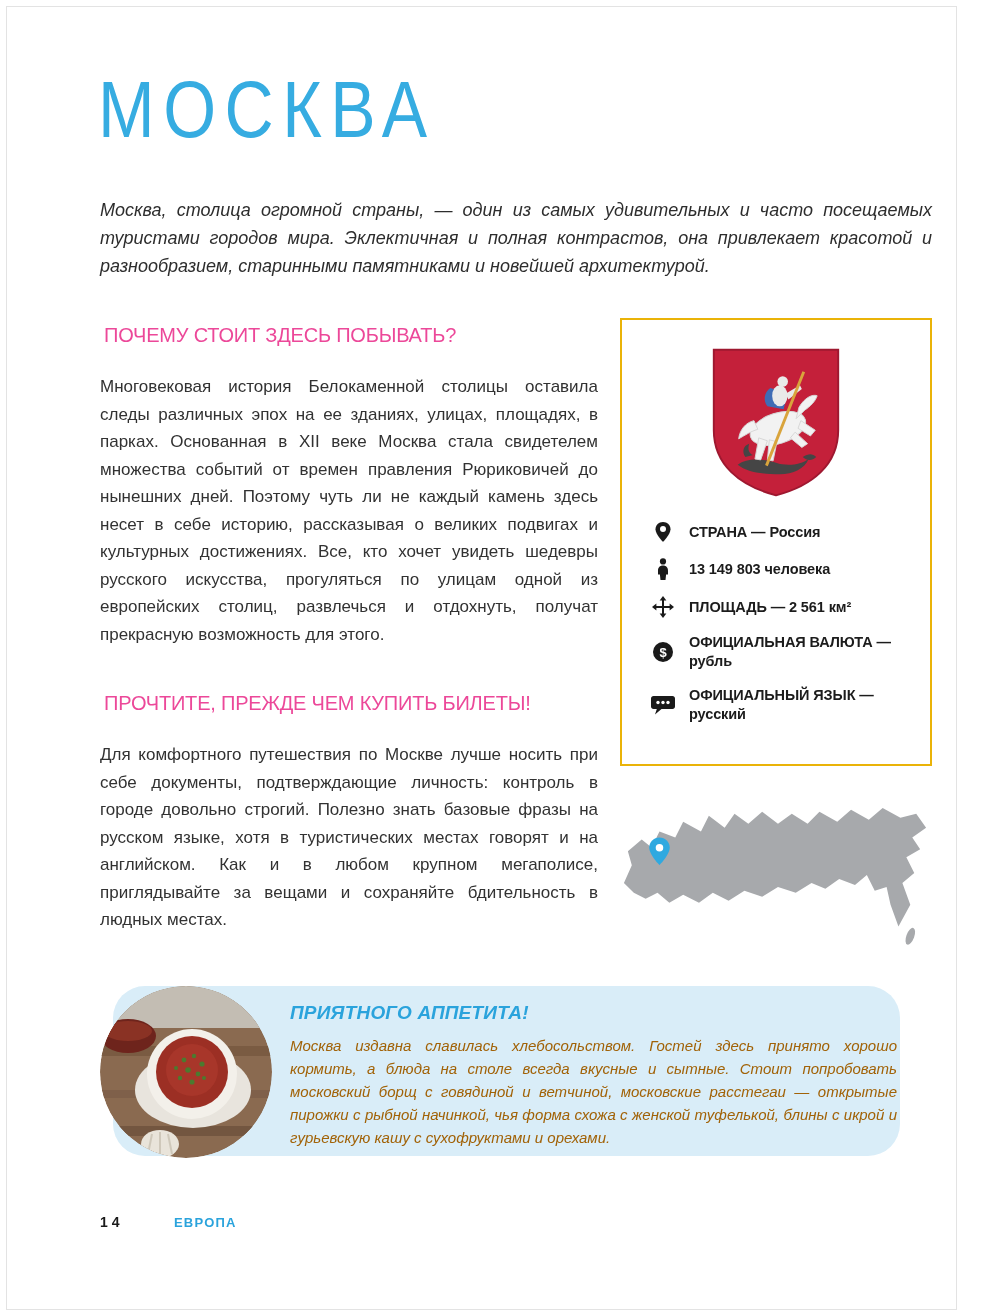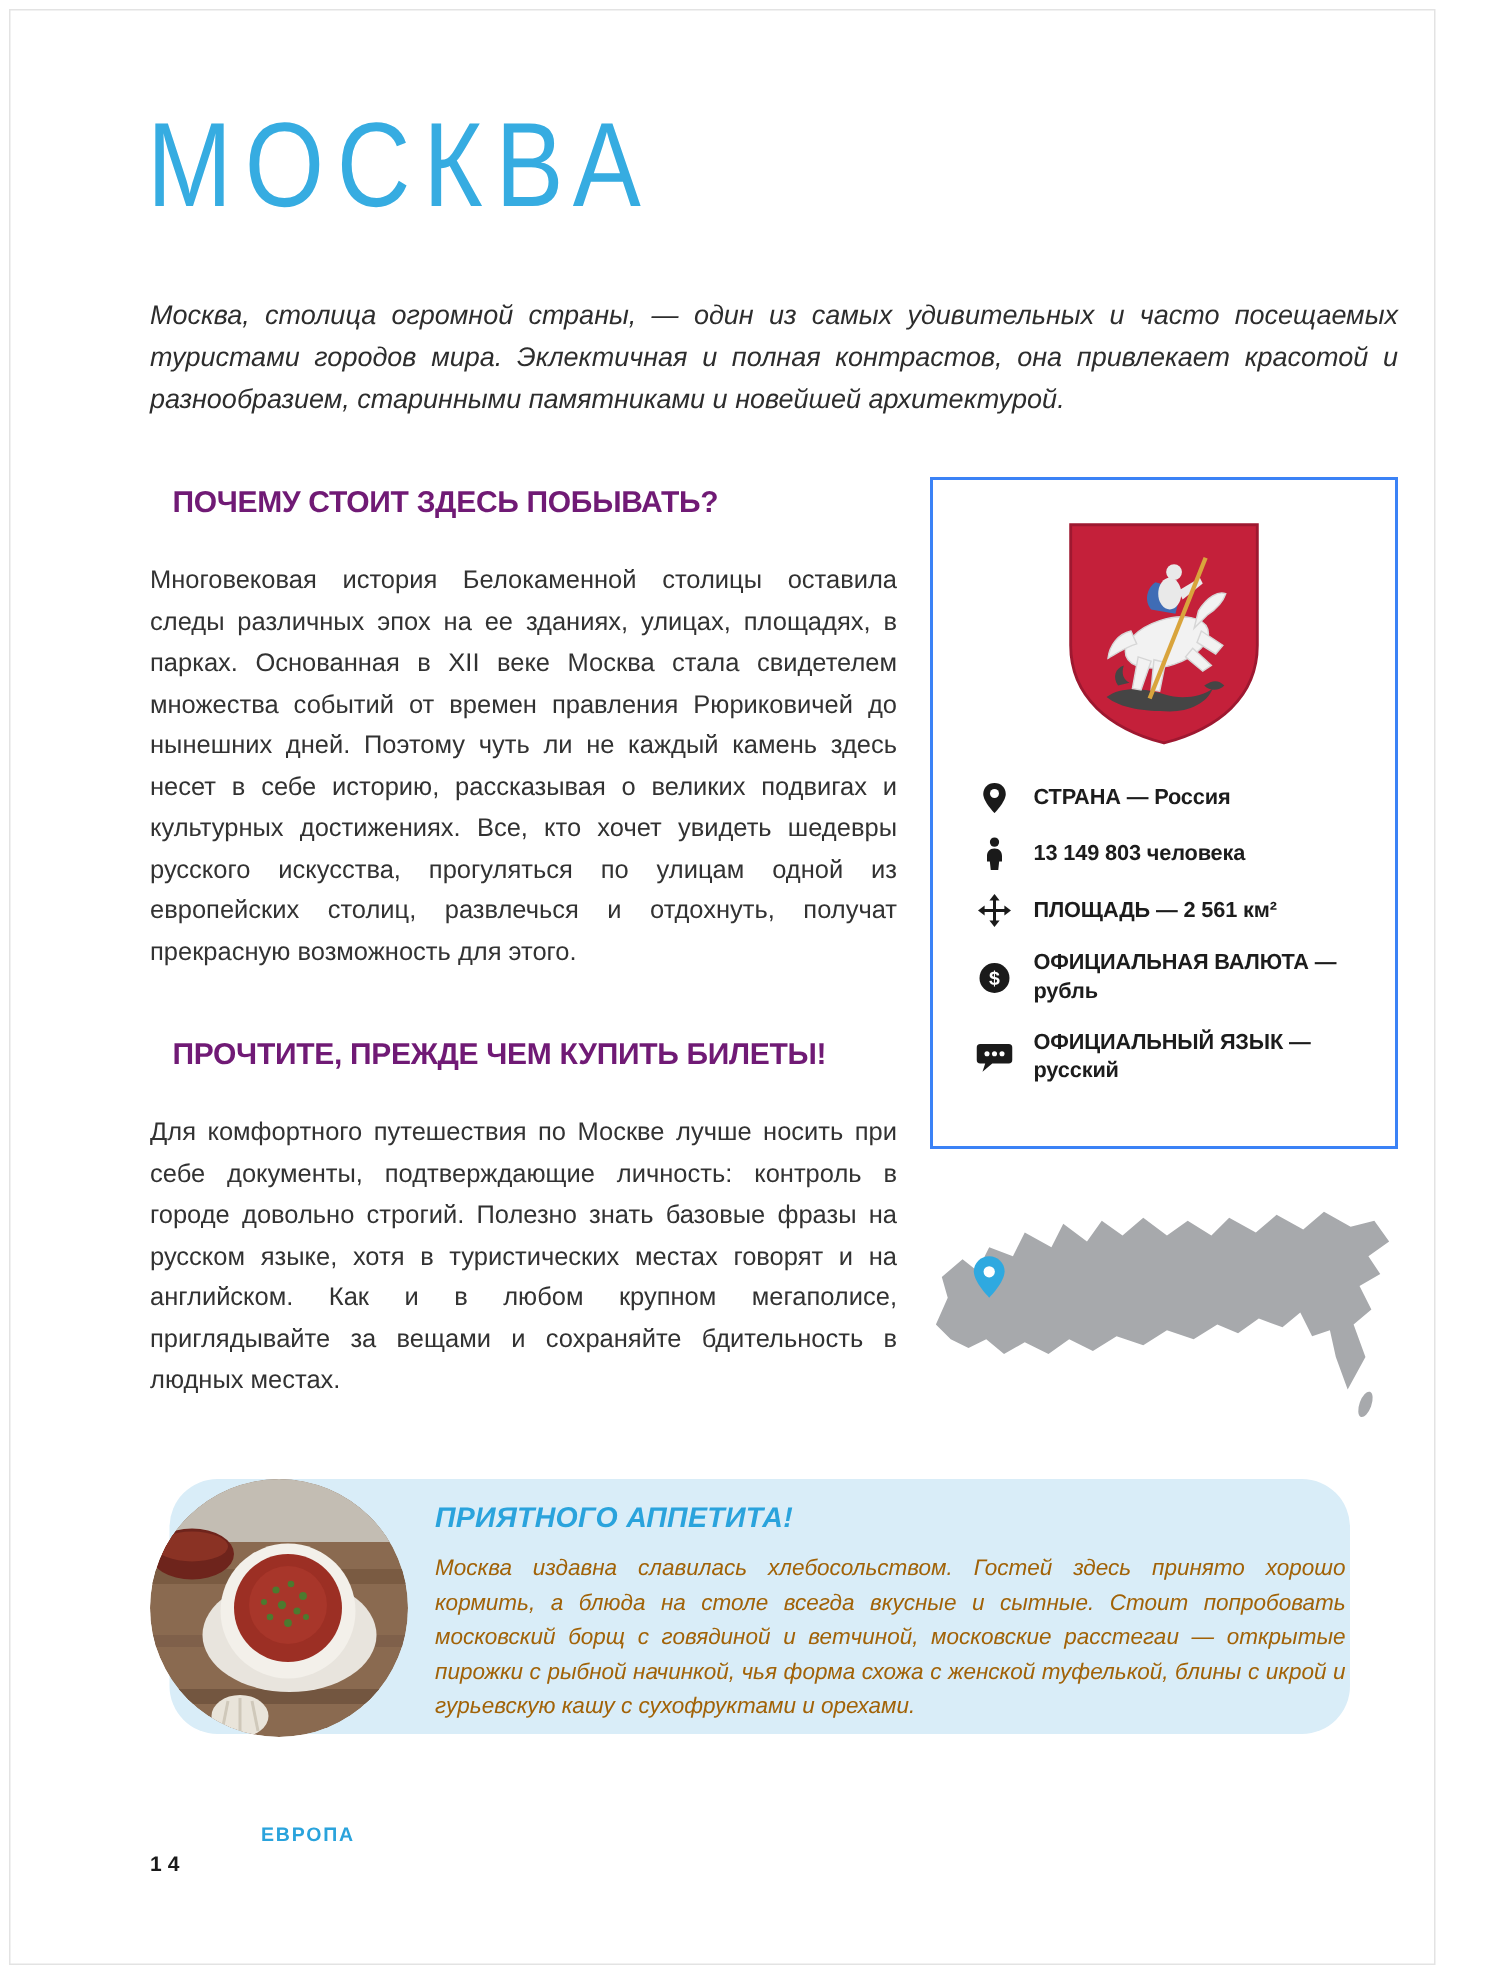--- a/index.html
+++ b/index.html
@@ -43,40 +43,40 @@
     color: #2d2d2d;
     text-align: justify;
   }
   .left-col {
     position: absolute;
     left: 100px;
     top: 324px;
     width: 498px;
   }
   .section-heading {
-    margin: 0 0 26px 15px;
+    margin: 0 0 26px 4px;
     font-size: 20px;
-    font-weight: bold;
+    font-weight: normal;
     letter-spacing: -0.2px;
-    color: #701a75;
+    color: #ec4899;
   }
   .section-body {
     margin: 0 0 44px 0;
     font-size: 17px;
     line-height: 27.5px;
     color: #323232;
     text-align: justify;
   }
   .fact-box {
     position: absolute;
     left: 620px;
     top: 318px;
     width: 312px;
     height: 448px;
-    border: 2px solid #3b82f6;
+    border: 2px solid #eab308;
     background: #fff;
     padding: 26px 28px 0 28px;
   }
   .coat-of-arms { width: 134px; margin: 0 auto 22px auto; }
   .coat-of-arms svg { display: block; width: 100%; }
   .fact-item {
     display: flex;
     align-items: center;
     gap: 13px;
     margin-top: 15px;
@@ -146,21 +146,20 @@
     text-align: justify;
   }
   .footer-page-number {
     position: absolute;
     left: 100px;
     top: 1214px;
     font-size: 14px;
     font-weight: bold;
     letter-spacing: 4px;
     color: #1a1a1a;
-    margin-top: 20px;
   }
   .footer-section {
     position: absolute;
     left: 174px;
     top: 1215px;
     font-size: 13px;
     font-weight: bold;
     letter-spacing: 1.2px;
     color: #2aa3dc;
   }

